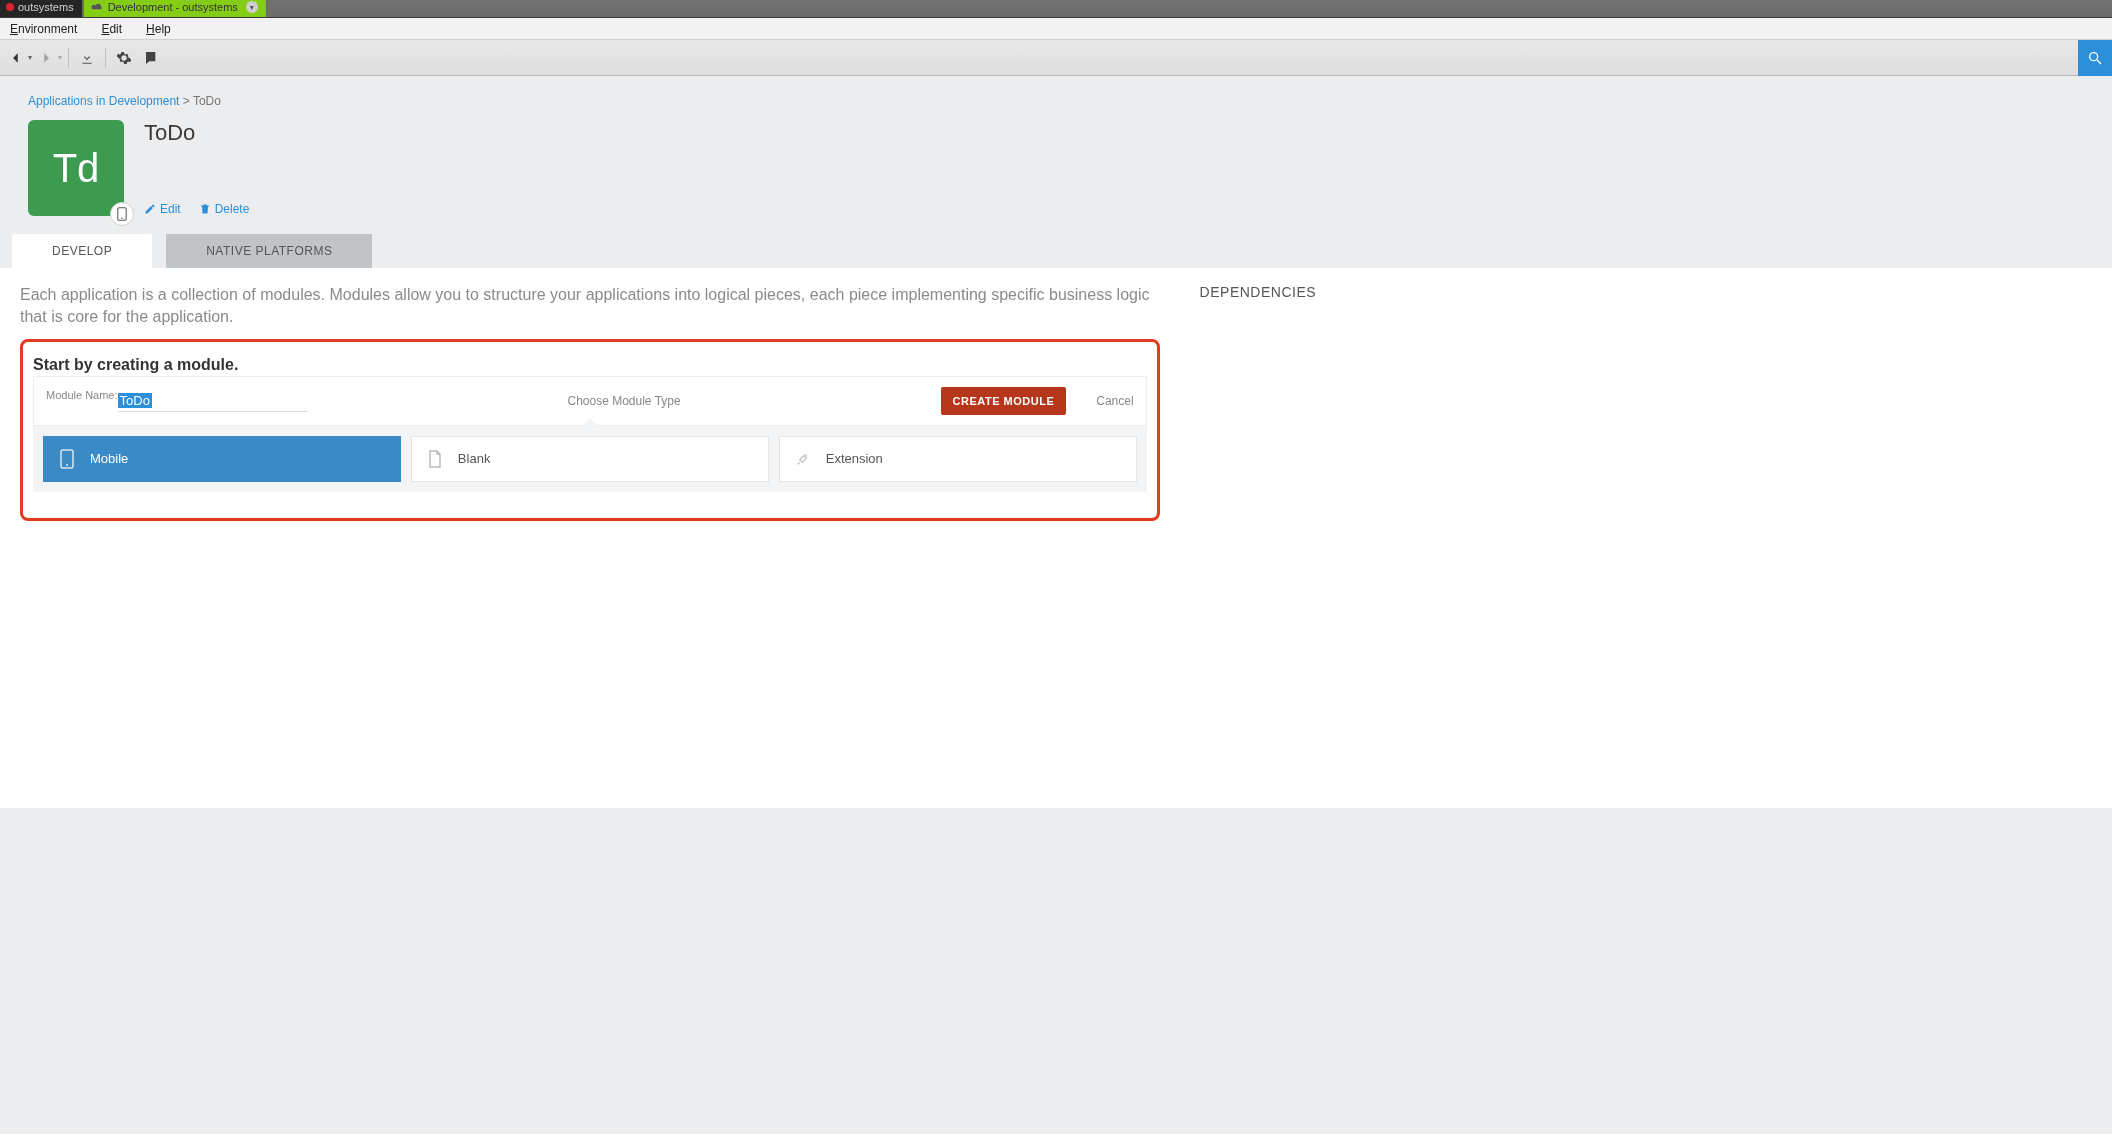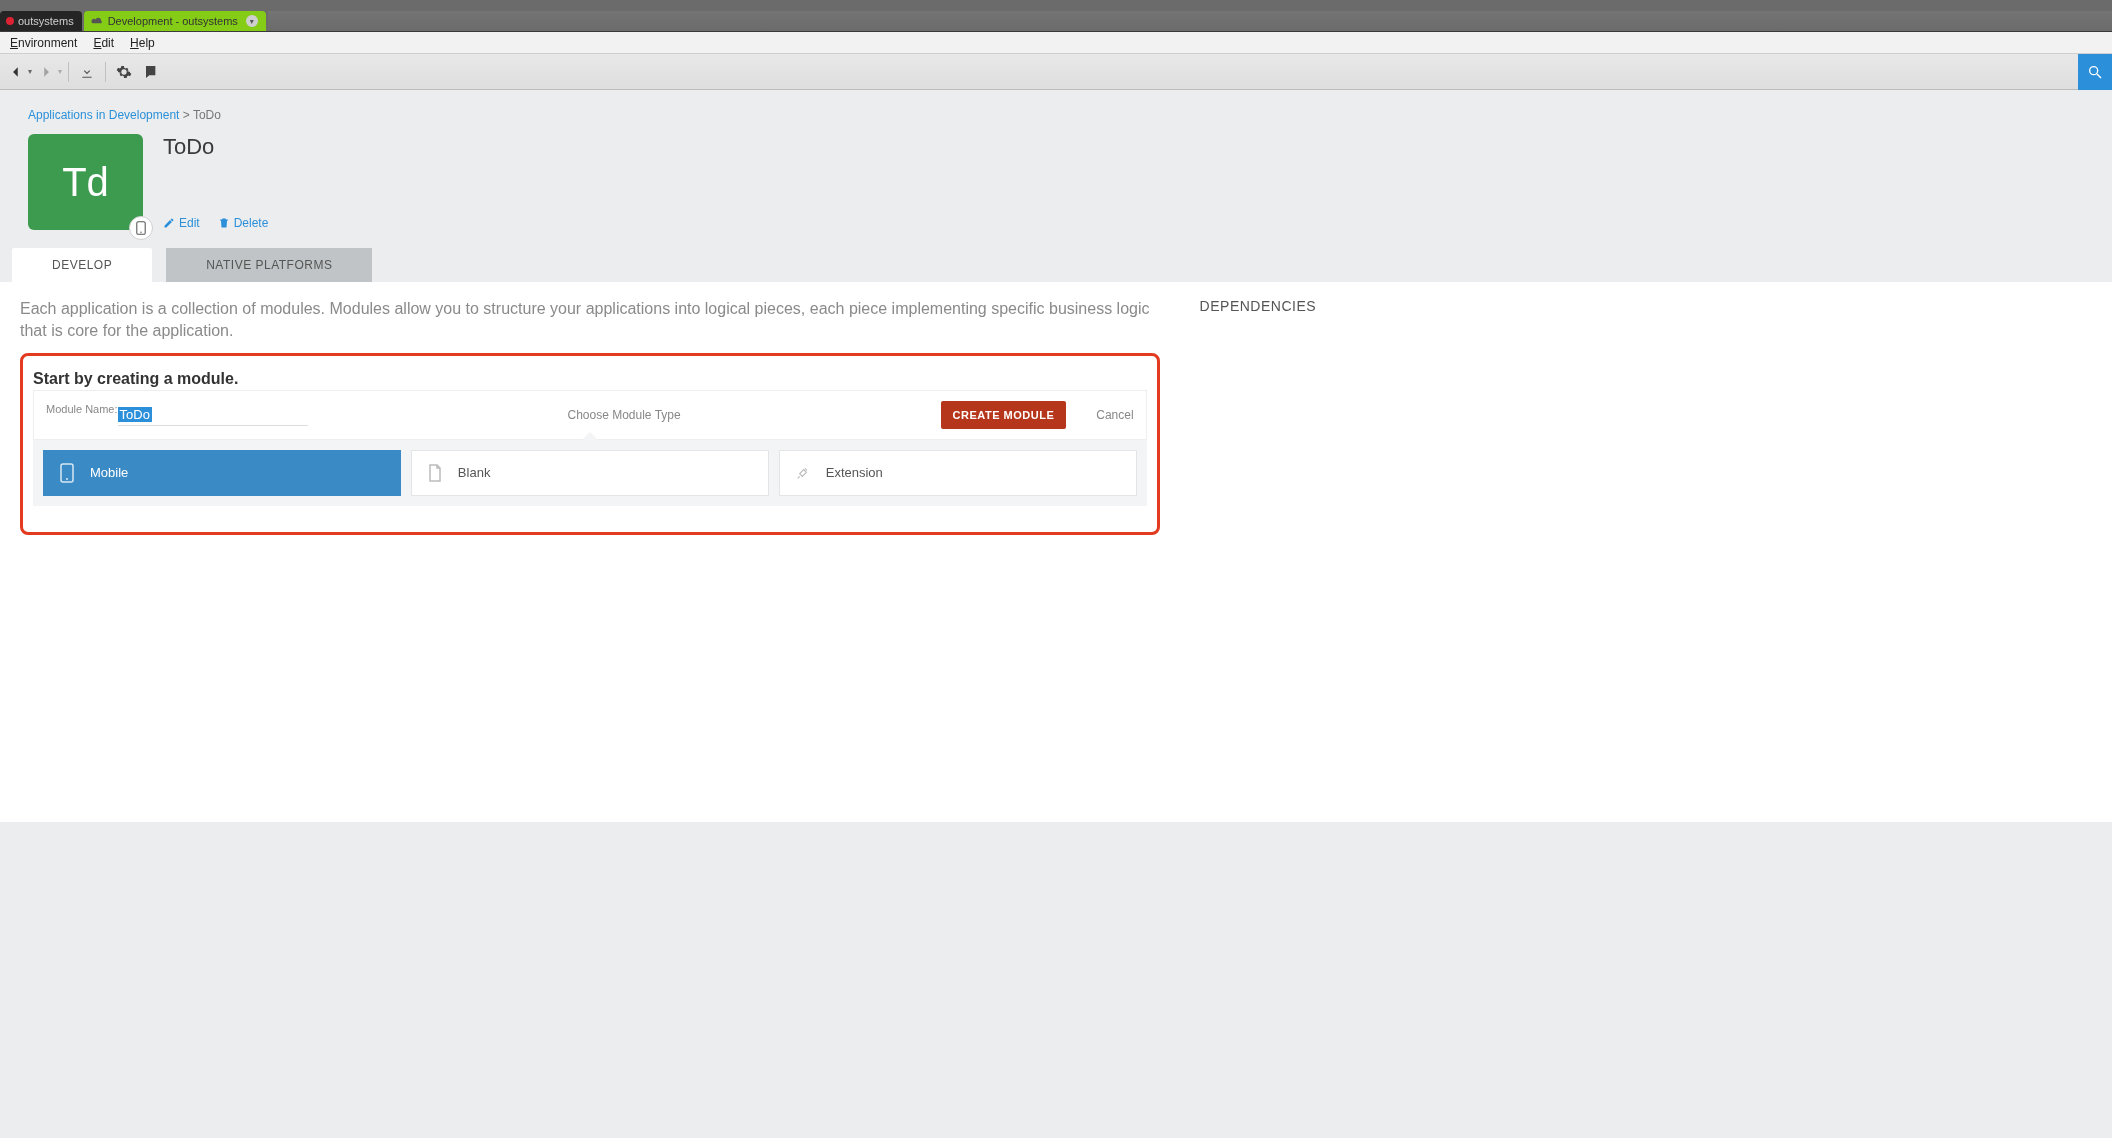--- a/index.html
+++ b/index.html
@@ -1,47 +1,47 @@
 <!DOCTYPE html>
 <html><head>
 <meta charset="utf-8">
 <style>
 * { box-sizing: border-box; margin: 0; padding: 0; font-family: "Segoe UI", Arial, sans-serif; }
 html, body { width: 100%; height: 100%; background: #fff; }
 
 
-.tabstrip { height: 32px; background: #6b6b6b; display: flex; align-items: flex-end; font-size: 11px; border-bottom: 1px solid #3a3a3a; }
+.tabstrip { height: 18px; background: #6b6b6b; display: flex; align-items: flex-end; font-size: 11px; border-bottom: 1px solid #3a3a3a; }
 .tab { height: 20px; display: flex; align-items: center; padding: 0 8px 0 6px; border-top-left-radius: 4px; border-top-right-radius: 4px; margin-right: 2px; cursor: pointer; }
 .tab.inactive { background: #252525; color: #d0d0d0; }
 .tab.inactive .dot { width: 8px; height: 8px; border-radius: 50%; background: #d23; margin-right: 4px; display: inline-block; }
 .tab.active { background: #84cc16; color: #333; }
 .tab.active .cloud { margin-right: 4px; }
 .tab .close { margin-left: 8px; width: 12px; height: 12px; border-radius: 50%; background: #cfcfcf; display: inline-flex; align-items: center; justify-content: center; font-size: 8px; color: #555; }
 .tabstrip .blur { flex: 1; background: linear-gradient(#7a7a7a,#6b6b6b); height: 20px; opacity: .6; }
 
 
-.menubar { height: 22px; background: #f2f2f2; border-bottom: 1px solid #cfcfcf; display: flex; align-items: center; font-size: 12px; padding-left: 4px; gap: 4px; }
+.menubar { height: 22px; background: #f2f2f2; border-bottom: 1px solid #cfcfcf; display: flex; align-items: center; font-size: 12px; padding-left: 4px; gap: 12px; }
 .menubar .mitem { padding: 2px 6px; cursor: pointer; color: #222; }
 .menubar .mitem u { text-decoration: underline; }
 
 
 .toolbar { height: 36px; background: linear-gradient(#e8e8e8,#dedede); border-bottom: 1px solid #bdbdbd; display: flex; align-items: center; padding: 0 4px; gap: 2px; }
 .toolbar .tbtn { width: 24px; height: 24px; display: flex; align-items: center; justify-content: center; color: #555; cursor: pointer; border-radius: 2px; }
 .toolbar .sep { width: 1px; height: 20px; background: #c0c0c0; margin: 0 4px; }
 .toolbar .drop { font-size: 8px; color: #666; margin-left: -2px; cursor: pointer; }
 .toolbar .spacer { flex: 1; }
 .toolbar .searchbtn { width: 34px; height: 36px; background: #2b90d9; display: flex; align-items: center; justify-content: center; color: #fff; cursor: pointer; margin-right: -4px; }
 
 
 .content { background: #ecedee; min-height: calc(100% - 80px); padding: 0; }
 .breadcrumb { font-size: 12px; padding: 18px 28px 8px; color: #777; }
 .breadcrumb a { color: #2b90d9; text-decoration: none; cursor: pointer; }
 .apphead { display: flex; align-items: flex-start; padding: 4px 28px 18px; gap: 20px; }
 .appicon-wrap { position: relative; }
-.appicon { width: 115px; height: 96px; background: #3d9b50; border-radius: 6px; display: flex; align-items: center; justify-content: center; color: #fff; font-size: 40px; font-weight: 500; }
+.appicon { width: 96px; height: 96px; background: #3d9b50; border-radius: 6px; display: flex; align-items: center; justify-content: center; color: #fff; font-size: 40px; font-weight: 500; }
 .appicon-badge { position: absolute; right: -10px; bottom: -10px; width: 24px; height: 24px; background: #fff; border: 1px solid #d0d0d0; border-radius: 50%; display: flex; align-items: center; justify-content: center; color: #555; font-size: 13px; }
 .apptitlecol { display: flex; flex-direction: column; justify-content: space-between; height: 96px; }
 .apptitle { font-size: 22px; color: #3a3a3a; font-weight: 400; }
 .appactions { display: flex; gap: 18px; font-size: 12px; }
 .appactions .alink { color: #2b90d9; cursor: pointer; display: inline-flex; align-items: center; gap: 4px; }
 
 
 .pagetabs { display: flex; gap: 14px; padding: 0 12px; }
 .pagetab { padding: 10px 40px; font-size: 12px; letter-spacing: .5px; cursor: pointer; }
 .pagetab.active { background: #fff; color: #555; border-top-left-radius: 2px; border-top-right-radius: 2px; }

